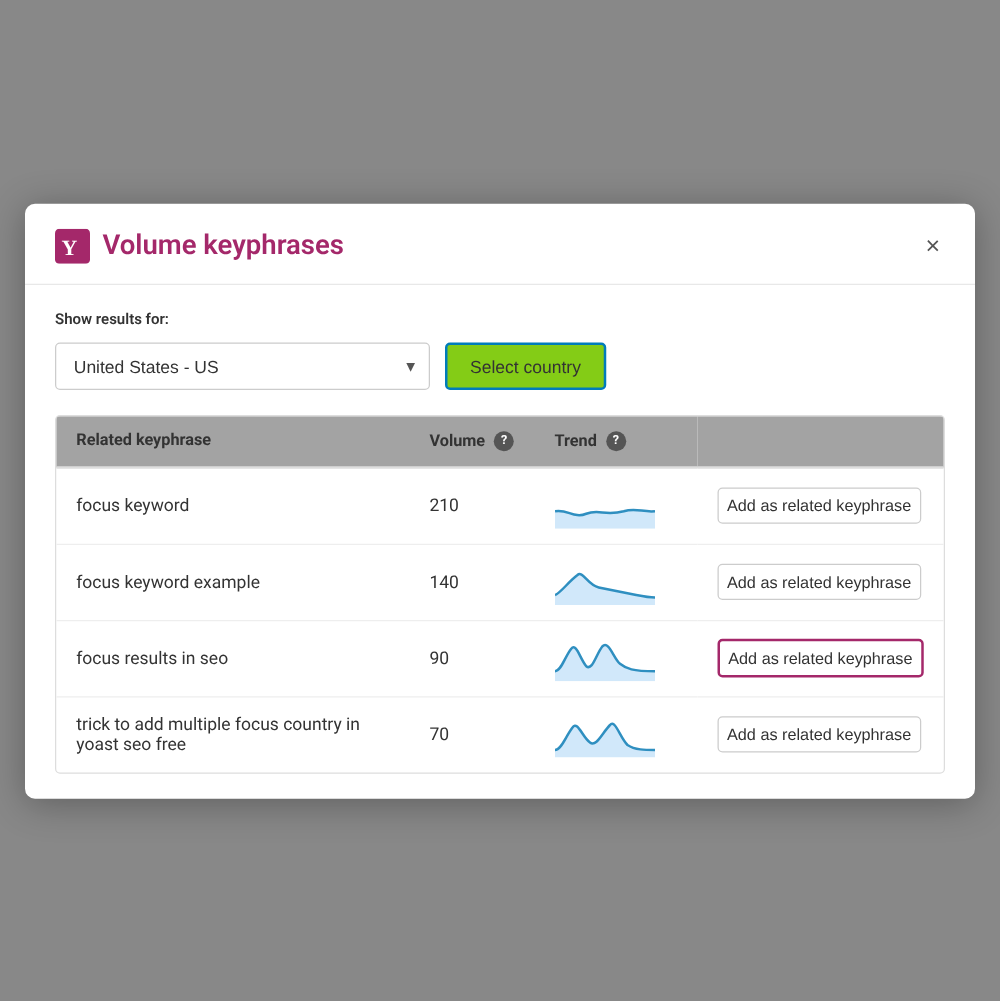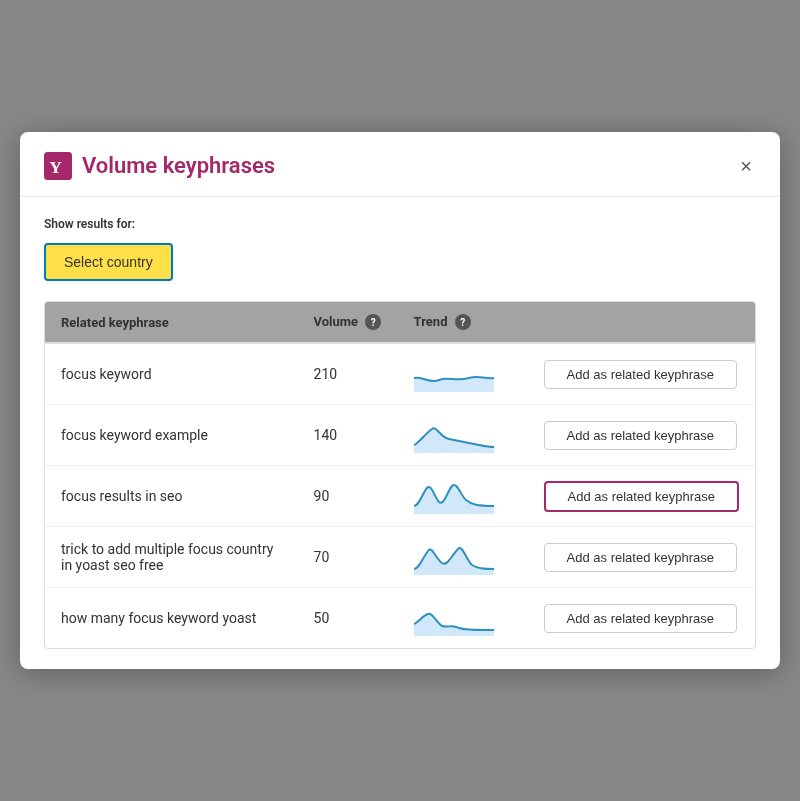--- a/index.html
+++ b/index.html
@@ -86,21 +86,21 @@
       top: 50%;
       transform: translateY(-50%);
       pointer-events: none;
       color: #555;
       font-size: 14px;
     }
     .select-country-btn {
       padding: 9px 18px;
       border: 2px solid #007cba;
       border-radius: 4px;
-      background: #fde047;
+      background: #84cc16;
       color: #333;
       font-size: 14px;
       cursor: pointer;
       font-weight: 500;
     }
     .table-container {
       border: 1px solid #ddd;
       border-radius: 4px;
       overflow: hidden;
     }
@@ -126,21 +126,21 @@
       padding: 12px 16px;
       font-size: 14px;
       color: #333;
       border-bottom: 1px solid #eee;
       vertical-align: middle;
     }
     tr:last-child td {
       border-bottom: none;
     }
     .add-btn {
-      padding: 6px 22px;
+      padding: 6px 7px;
       background: #fff;
       border: 1px solid #ccc;
       border-radius: 4px;
       font-size: 13px;
       cursor: pointer;
       color: #333;
       white-space: nowrap;
     }
     .add-btn.highlighted {
       border: 2px solid #a4286a;
@@ -179,20 +179,29 @@
       </svg>
       <span class="modal-title">Volume keyphrases</span>
     </div>
     <button class="close-btn">×</button>
   </div>
 
   <div class="modal-body">
     <div class="show-results-label">Show results for:</div>
 
     <div class="controls-row">
+      <div class="country-select-wrapper">
+        <select class="country-select">
+          <option value="US" selected="">United States - US</option>
+          <option value="UK">United Kingdom - UK</option>
+          <option value="CA">Canada - CA</option>
+          <option value="AU">Australia - AU</option>
+        </select>
+        <span class="dropdown-arrow">▾</span>
+      </div>
       <button class="select-country-btn">Select country</button>
     </div>
 
     <div class="table-container">
       <table>
         <thead>
           <tr>
             <th>
               <span>Related keyphrase</span>
             </th>
@@ -245,28 +254,17 @@
               <td>trick to add multiple focus country in yoast seo free</td>
               <td>70</td>
               <td>
                 <svg class="trend-svg" viewBox="0 0 80 36" xmlns="http://www.w3.org/2000/svg">
     <path d="M0,30 C5,30 8,20 14,12 C18,6 22,20 28,24 C33,28 38,16 44,10 C48,5 52,20 58,26 C64,30 72,30 80,30 L80,36 L0,36 Z" fill="#b3d9f7" opacity="0.6"></path>
     <path d="M0,30 C5,30 8,20 14,12 C18,6 22,20 28,24 C33,28 38,16 44,10 C48,5 52,20 58,26 C64,30 72,30 80,30" stroke="#2f8fc0" stroke-width="2" fill="none"></path>
   </svg>
               </td>
               <td><button class="add-btn">Add as related keyphrase</button></td>
             </tr>
-            <tr>
-              <td>how many focus keyword yoast</td>
-              <td>50</td>
-              <td>
-                <svg class="trend-svg" viewBox="0 0 80 36" xmlns="http://www.w3.org/2000/svg">
-    <path d="M0,24 C5,22 8,16 14,14 C18,12 22,22 28,26 C34,28 38,24 45,28 C52,30 60,30 70,30 C74,30 77,30 80,30 L80,36 L0,36 Z" fill="#b3d9f7" opacity="0.6"></path>
-    <path d="M0,24 C5,22 8,16 14,14 C18,12 22,22 28,26 C34,28 38,24 45,28 C52,30 60,30 70,30 C74,30 77,30 80,30" stroke="#2f8fc0" stroke-width="2" fill="none"></path>
-  </svg>
-              </td>
-              <td><button class="add-btn">Add as related keyphrase</button></td>
-            </tr>
           </tbody>
       </table>
     </div>
   </div>
 </div>
 
 </body></html>

